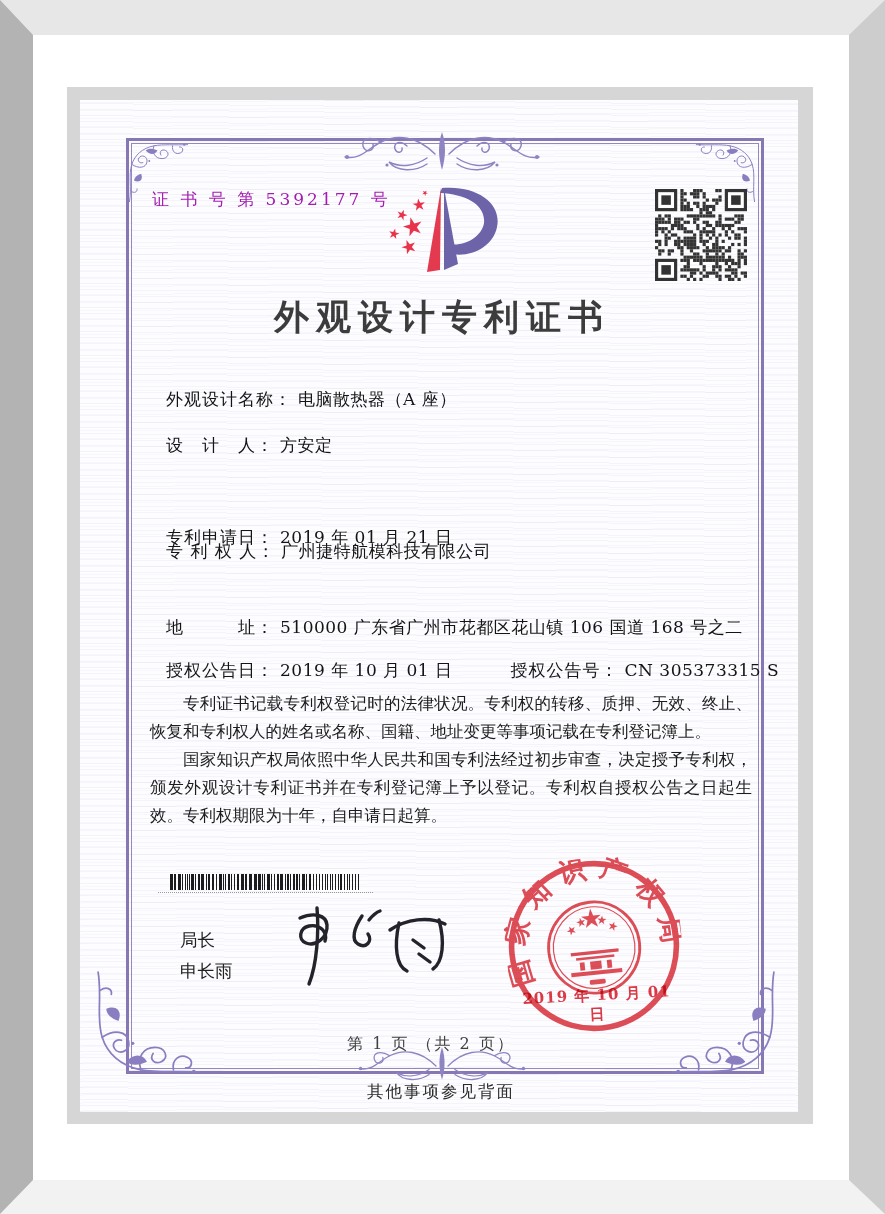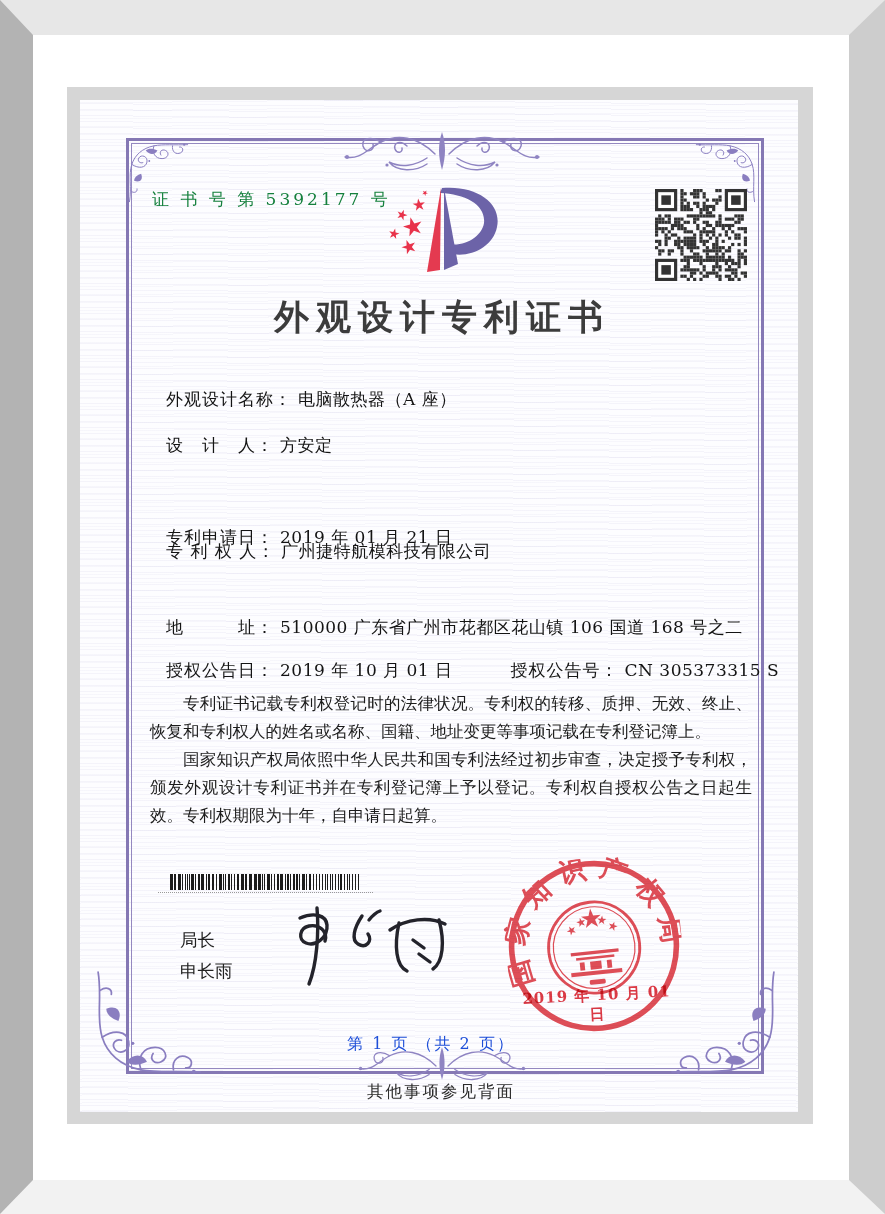--- a/index.html
+++ b/index.html
@@ -14,40 +14,40 @@
   .paper{position:absolute;left:80px;top:100px;width:718px;height:1012px;background:#fdfdff;
     background-image:
       repeating-linear-gradient(0.6deg, rgba(128,118,188,0.07) 0 1px, transparent 1px 6px),
       repeating-linear-gradient(-0.6deg, rgba(128,118,188,0.05) 0 1px, transparent 1px 8px);}
   
   .cert-border{position:absolute;left:126px;top:138px;width:632px;height:930px;
     border:3px solid #8578b4;}
   .cert-border::before{content:'';position:absolute;inset:2px;border:1px solid #9488c0;}
   .orn{position:absolute;pointer-events:none;}
   
-  .cert-no{position:absolute;left:152px;top:188px;font-size:17px;letter-spacing:3px;color:#15803d;}
+  .cert-no{position:absolute;left:152px;top:188px;font-size:17px;letter-spacing:3px;color:#a21caf;}
   .title{position:absolute;left:126px;top:294px;width:632px;text-align:center;
     font-size:35px;font-weight:700;letter-spacing:7px;color:#3c3c3c;}
   .field{position:absolute;left:166px;font-size:17px;color:#141414;white-space:nowrap;}
   .flabel{letter-spacing:1px;}
   .fvalue{margin-left:6px;letter-spacing:0.5px;}
   .grant2{margin-left:58px;}
   .paras{position:absolute;left:150px;top:690px;width:602px;font-size:16.5px;line-height:28px;
     color:#1c1c1c;text-align:justify;}
   .paras p{margin:0;text-indent:2em;}
   .barcode{position:absolute;left:170px;top:874px;width:192px;height:16px;}
   .dotline{position:absolute;left:158px;top:892px;width:215px;border-top:1px dotted #9a9a9a;}
   .director{position:absolute;left:180px;top:925px;font-size:17.5px;color:#222;line-height:31px;}
   .signature{position:absolute;left:272px;top:902px;}
   .seal{position:absolute;left:506px;top:858px;width:176px;height:176px;
     transform:rotate(-6deg);opacity:0.9;mix-blend-mode:multiply;}
   .seal-date{position:absolute;left:512px;top:986px;width:170px;text-align:center;font-size:15px;
     color:#de3a45;font-weight:700;letter-spacing:1px;transform:rotate(-3deg);mix-blend-mode:multiply;}
   .page-info{position:absolute;left:126px;top:1034px;width:610px;text-align:center;
-    font-size:16px;color:#1d4ed8;letter-spacing:2px;}
+    font-size:16px;color:#404040;letter-spacing:2px;}
   .back-note{position:absolute;left:136px;top:1081px;width:610px;text-align:center;
     font-size:16.5px;color:#2a2a2a;letter-spacing:2px;}
   .logo{position:absolute;left:378px;top:182px;}
   .qr{position:absolute;left:655px;top:189px;width:92px;height:92px;}
 </style>
 </head>
 <body>
 
 <div class="stage">
   <div class="frame-bevel"></div>

